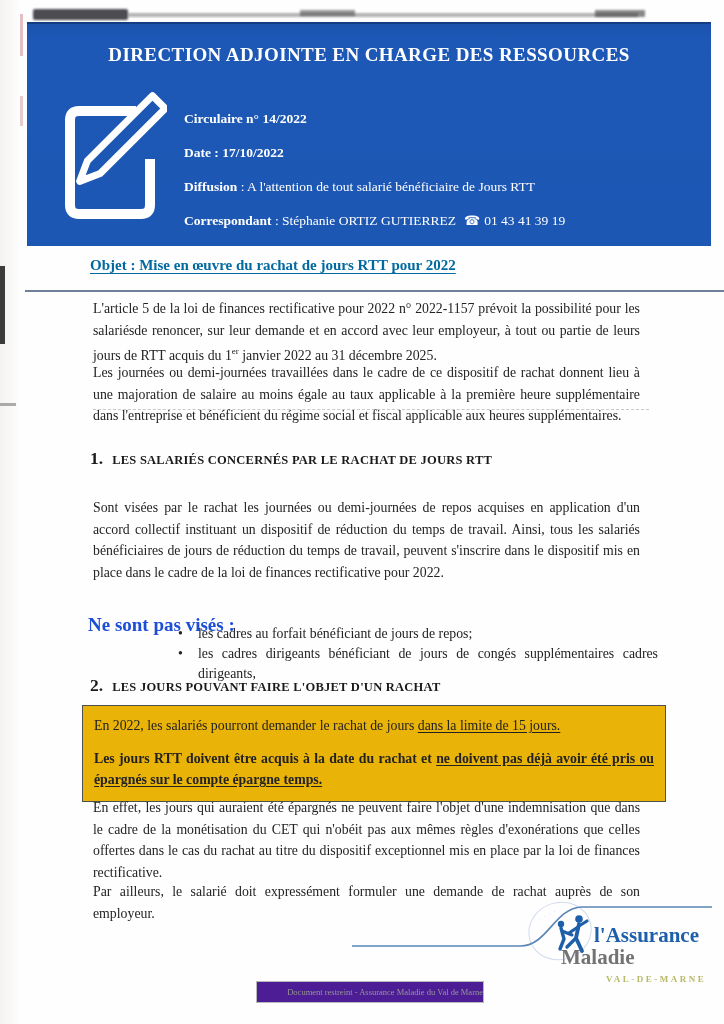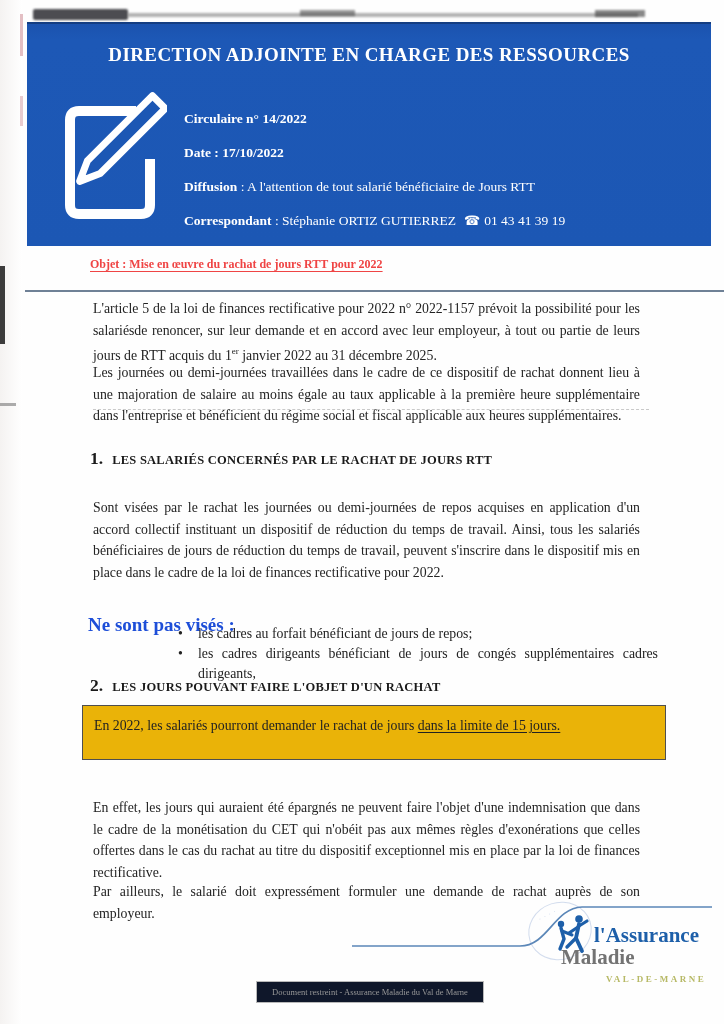--- a/index.html
+++ b/index.html
@@ -37,21 +37,21 @@
   }
   .header-icon{position:absolute;left:28px;top:68px;}
   .info-lines{position:absolute;left:157px;top:72px;color:#fff;font-size:13.5px;margin-top:16px;}
   .info-line{margin-bottom:16px;line-height:18px;white-space:nowrap;}
   .info-line .b{font-weight:bold;}
   .phone-icon{font-size:13px;margin:0 4px 0 8px;}
 
   
   .objet{
     position:absolute;left:90px;top:257px;
-    color:#ef4444;font-weight:bold;font-size:12px;
+    color:#0369a1;font-weight:bold;font-size:15px;
     text-decoration:underline;text-underline-offset:3px;
   }
   .top-rule{position:absolute;left:25px;top:290px;width:699px;height:2px;background:#6f8196;}
 
   
   .para{
     position:absolute;left:93px;width:547px;
     font-size:13.8px;line-height:21.5px;text-align:justify;color:#232323;
   }
   sup{font-size:9px;}
@@ -85,22 +85,22 @@
     transform:rotate(-28deg);letter-spacing:1px;}
   .person-logo{position:absolute;left:549px;top:911px;}
   .brand1{position:absolute;left:594px;top:923px;font-size:21px;font-weight:bold;color:#1d5fa9;}
   .brand2{position:absolute;left:561px;top:945px;font-size:21px;font-weight:bold;color:#737373;}
   .region{position:absolute;left:606px;top:974px;font-size:9px;font-weight:bold;
     color:#b7b966;letter-spacing:2.5px;}
 
   
   .footer-box{
     position:absolute;left:256px;top:981px;width:226px;height:20px;
-    border:1px solid #b9b9b9;display:flex;align-items:center;justify-content:center;
-    font-size:8.5px;color:#979797;background:#0f172a;white-space:nowrap;
+    border:1px solid #b9b9b9;display:flex;align-items:center;justify-content:flex-end;
+    font-size:8.5px;color:#979797;background:#4c1d95;white-space:nowrap;
   }
 </style>
 </head>
 <body>
 
 <div class="page">
 
   <div class="edge-shade art"></div>
   <div class="art a-smudge1"></div>
   <div class="art a-smudge2"></div>
@@ -160,20 +160,23 @@
   </ul>
 
   <div class="sec-head" style="top:675px;">
     <span class="num">2.</span>
     <span class="txt">LES JOURS POUVANT FAIRE L'OBJET D'UN RACHAT</span>
   </div>
 
   <div class="s2-box">
     <div class="l1">
       <span>En 2022, les salariés pourront demander le rachat de jours </span><span class="u">dans la limite de 15 jours.</span>
+    </div>
+    <div class="l2">
+      <span>Les jours RTT doivent être acquis à la date du rachat et </span><span class="u">ne doivent pas déjà avoir été pris ou épargnés sur le compte épargne temps.</span>
     </div>
   </div>
 
   <div class="para" style="top:797px;">En effet, les jours qui auraient été épargnés ne peuvent faire l'objet d'une indemnisation que dans le cadre de la monétisation du CET qui n'obéit pas aux mêmes règles d'exonérations que celles offertes dans le cas du rachat au titre du dispositif exceptionnel mis en place par la loi de finances rectificative.</div>
   <div class="para" style="top:881px;">Par ailleurs, le salarié doit expressément formuler une demande de rachat auprès de son employeur.</div>
 
   <div class="swoosh">
     <svg width="360" height="52" viewBox="0 0 360 52">
       <path d="M 0 47 L 168 47 C 196 47 202 9 230 8 L 360 8" fill="none" stroke="#5b87b8" stroke-width="1.7"></path>
     </svg>

